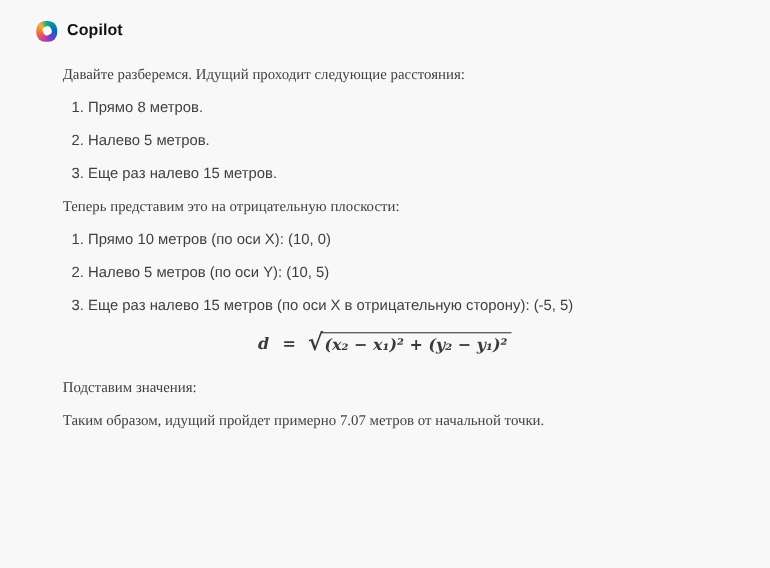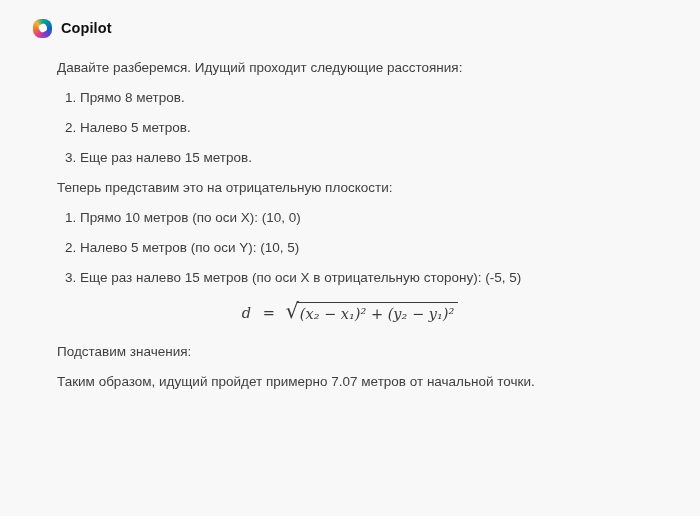--- a/index.html
+++ b/index.html
@@ -48,31 +48,32 @@
     color: #111111;
     letter-spacing: 0.1px;
   }
   .content {
     margin-left: 24px;
     margin-top: 16px;
     max-width: 590px;
     font-size: 13.5px;
     line-height: 26px;
   }
-  .para { margin: 0 0 4px 0; }
+  .para { margin: 0 0 4px 0; font-family: Liberation Serif, serif; }
   .block { display: block; }
   .list { margin: 0 0 4px 0; padding-left: 8px; }
   .li { line-height: 26px; margin-bottom: 4px; }
   .math-row {
     text-align: center;
     margin: 9px 0 13px 0;
     font-family: "DejaVu Serif", "Liberation Serif", serif;
     font-size: 14.5px;
     color: #3a3a3a;
     white-space: nowrap;
+    font-weight: bold;
   }
   .mvar { font-style: italic; margin-right: 3px; }
   .mop  { margin: 0 4px; }
   .mital { font-style: italic; }
   .sqrt { display: inline-block; white-space: nowrap; margin: 0 2px; }
   .sqrt .sign {
     display: inline-block;
     font-size: 21px;
     line-height: 22px;
     vertical-align: top;

